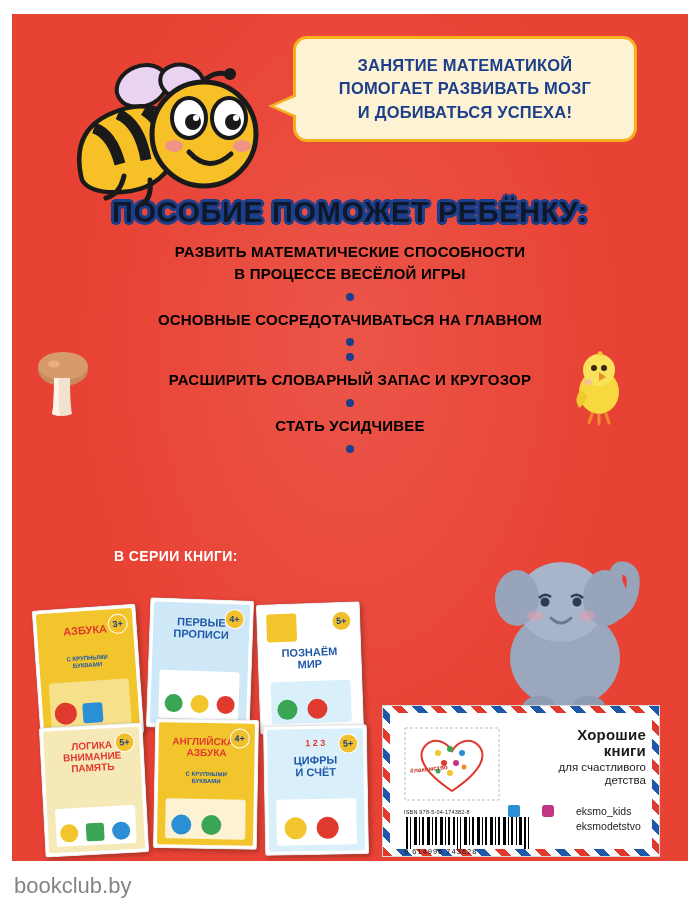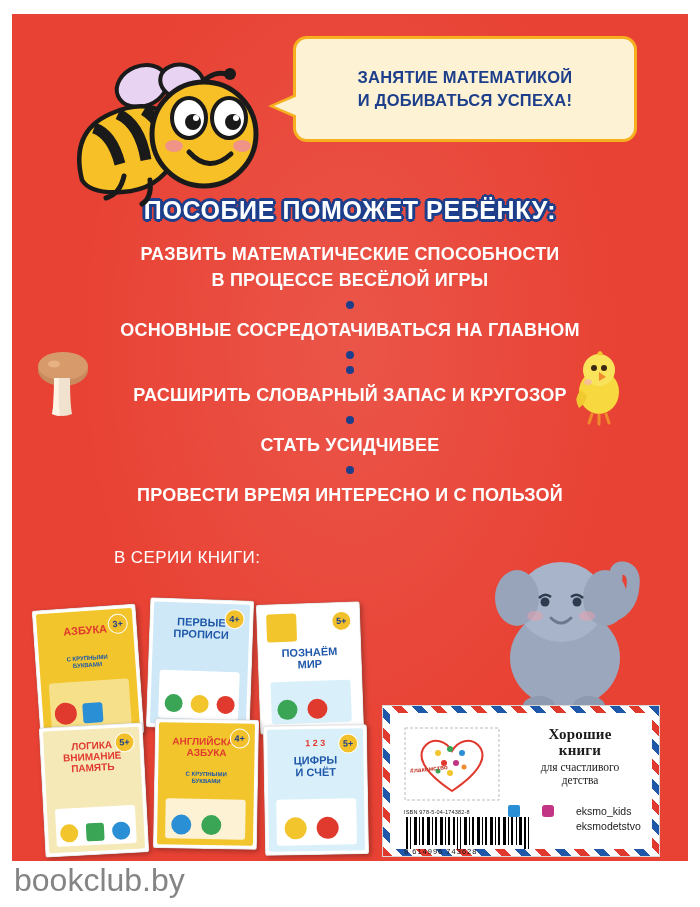--- a/index.html
+++ b/index.html
@@ -76,54 +76,54 @@
   
   .bee { position: absolute; left: 46px; top: 52px; width: 220px; height: 160px; z-index: 8; }
   
   .promo-title {
     position: absolute;
     left: 0; right: 0; top: 196px;
     text-align: center;
     z-index: 4;
   }
   .promo-title span {
-    font-size: 25px;
+    font-size: 29px;
     font-weight: bold;
-    color: #ffffff;
+    color: #0f172a;
     letter-spacing: 0.6px;
     text-shadow:
       -2px -2px 0 #1d3f8b, 2px -2px 0 #1d3f8b,
       -2px  2px 0 #1d3f8b, 2px  2px 0 #1d3f8b,
        0px  3px 0 #1d3f8b, 3px 0px 0 #1d3f8b,
       -3px  0px 0 #1d3f8b, 0px -3px 0 #1d3f8b;
   }
   
   .benefits {
     position: absolute;
     left: 60px; right: 60px; top: 240px;
     z-index: 4;
   }
   .benefit {
     text-align: center;
-    color: #ffffff;
+    color: #000000;
     font-weight: bold;
-    font-size: 18px;
+    font-size: 15px;
     line-height: 1.45;
     letter-spacing: 0.2px;
     padding: 1px 0;
   }
   .dot {
     width: 8px; height: 8px; border-radius: 50%;
     background: #1d3f8b;
     margin: 7px auto;
   }
   
   .series-title {
     position: absolute; left: 114px; top: 548px;
-    font-size: 17px; font-weight: normal; color: #ffffff;
+    font-size: 14px; font-weight: bold; color: #ffffff;
     letter-spacing: 0.4px;
     z-index: 4;
   }
   
   .books { position: absolute; left: 36px; top: 585px; width: 330px; height: 275px; z-index: 5; }
   .book {
     position: absolute;
     width: 104px; height: 130px;
     border-radius: 3px;
     box-shadow: 2px 2px 5px rgba(0,0,0,0.28);
@@ -185,39 +185,38 @@
   .heart-stamp {
     position: absolute; left: 14px; top: 14px; width: 96px; height: 74px;
   }
   .stamp-word {
     position: absolute; left: 20px; top: 52px;
     font-size: 6.5px; color: #c0392b; font-weight: bold;
     transform: rotate(-6deg);
   }
   .good-books {
     position: absolute; left: 124px; top: 14px; right: 6px;
-    text-align: center;
-    font-family: Liberation Serif, serif;
+    text-align: right;
   }
   .gb-l1 { font-size: 15px; font-weight: bold; color: #1b1b1b; line-height: 1.05; letter-spacing: .2px;}
   .gb-l2 { font-size: 15px; font-weight: bold; color: #1b1b1b; line-height: 1.05; letter-spacing: .2px;}
   .gb-l3 { font-size: 11.5px; color: #1b1b1b; line-height: 1.18; margin-top: 2px;}
   .gb-l4 { font-size: 11.5px; color: #1b1b1b; line-height: 1.18;}
   .socials { position: absolute; left: 118px; top: 92px; }
   .social-row { display: flex; align-items: center; gap: 22px; margin-bottom: 3px; }
   .sicon { width: 12px; height: 12px; border-radius: 2px; background:#2b8fd6; display:inline-block; }
   .sicon.ig { background: #c13584; border-radius: 3px; }
   .shandle { font-size: 10.5px; color: #1b1b1b; }
   .isbn-text { position: absolute; left: 14px; top: 96px; font-size: 5.5px; color: #222; letter-spacing: .2px;}
   .barcode { position: absolute; left: 14px; top: 104px; width: 128px; height: 32px; }
   .barcode-num { position: absolute; left: 14px; top: 134px; font-size: 7.5px; color: #111; letter-spacing: 1px; }
   
   .watermark {
     position: absolute; left: 14px; bottom: 8px;
-    font-size: 32px; color: #6f6f6f; opacity: .85;
+    font-size: 22px; color: #6f6f6f; opacity: .85;
     font-family: "Liberation Sans", sans-serif;
     z-index: 20;
   }
   .bottom-white {
     position: absolute; left: 0; right: 0; bottom: 0; height: 46px;
     background: #ffffff; z-index: 15;
   }
 </style>
 </head>
 <body>
@@ -257,40 +256,40 @@
 
     <path d="M78 124 q-4 18 -18 22" stroke="#1a1a1a" stroke-width="5" fill="none" stroke-linecap="round"></path>
     <path d="M104 128 q2 18 -8 24" stroke="#1a1a1a" stroke-width="5" fill="none" stroke-linecap="round"></path>
   </svg>
 
   <div class="bubble-tail"></div>
   <div class="bubble-tail-inner"></div>
   <div class="bubble">
     <div class="bubble-text">
       <div>ЗАНЯТИЕ МАТЕМАТИКОЙ</div>
+      <div>ПОМОГАЕТ РАЗВИВАТЬ МОЗГ</div>
       <div>И ДОБИВАТЬСЯ УСПЕХА!</div>
     </div>
   </div>
 
   <div class="promo-title">
     <span>ПОСОБИЕ ПОМОЖЕТ РЕБЁНКУ:</span>
   </div>
 
   <div class="benefits">
     <div class="benefit" style="white-space:pre-line">РАЗВИТЬ МАТЕМАТИЧЕСКИЕ СПОСОБНОСТИ
 В ПРОЦЕССЕ ВЕСЁЛОЙ ИГРЫ</div>
     <div class="dot"></div>
     <div class="benefit" style="white-space:pre-line">ОСНОВНЫЕ СОСРЕДОТАЧИВАТЬСЯ НА ГЛАВНОМ</div>
     <div class="dot"></div>
     <div class="dot"></div>
     <div class="benefit" style="white-space:pre-line">РАСШИРИТЬ СЛОВАРНЫЙ ЗАПАС И КРУГОЗОР</div>
     <div class="dot"></div>
     <div class="benefit" style="white-space:pre-line">СТАТЬ УСИДЧИВЕЕ</div>
     <div class="dot"></div>
-    <div class="benefit" style="white-space:pre-line">ПРОВЕСТИ ВРЕМЯ ИНТЕРЕСНО И С ПОЛЬЗОЙ</div>
   </div>
 
   <svg class="mushroom" viewBox="0 0 54 70">
     <ellipse cx="27" cy="22" rx="25" ry="16" fill="#c98b5e"></ellipse>
     <ellipse cx="27" cy="18" rx="25" ry="14" fill="#d79a6b"></ellipse>
     <ellipse cx="18" cy="16" rx="6" ry="3.5" fill="#e8b183"></ellipse>
     <path d="M18 30 q0 28 -2 36 q11 4 20 0 q-2 -10 -2 -36z" fill="#f0e2cf"></path>
     <path d="M18 30 q0 28 -2 36 q4 2 8 2 q-2 -12 -1 -38z" fill="#fdf4e6"></path>
   </svg>
 

